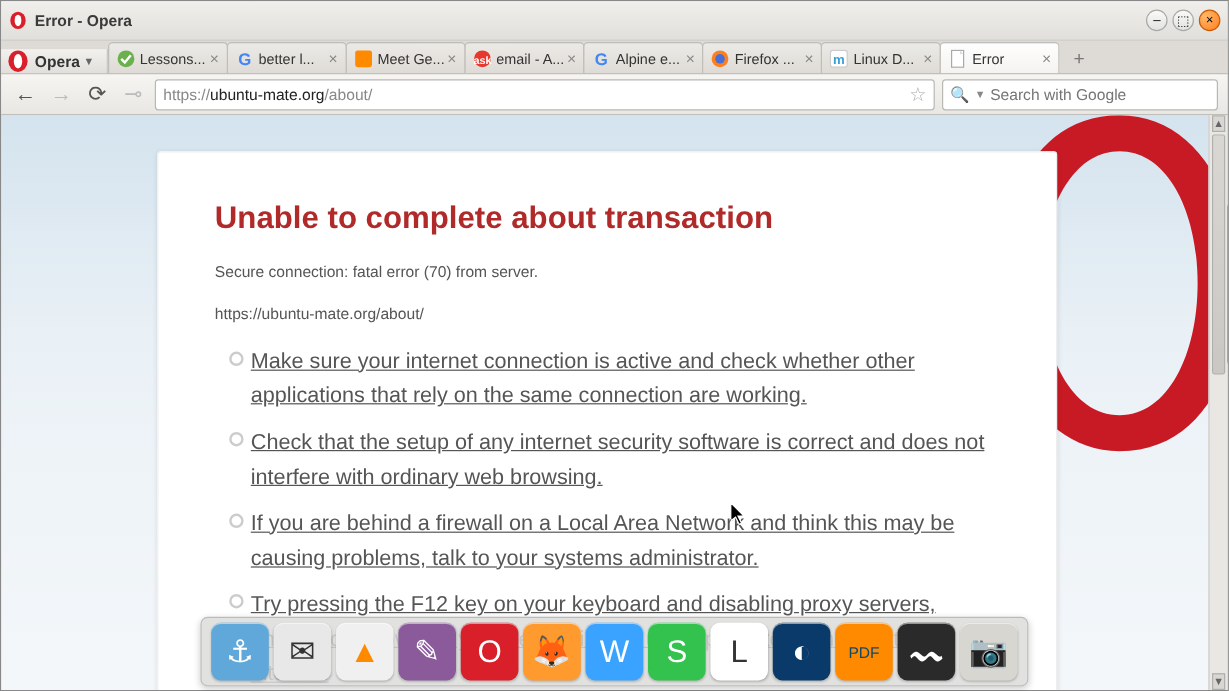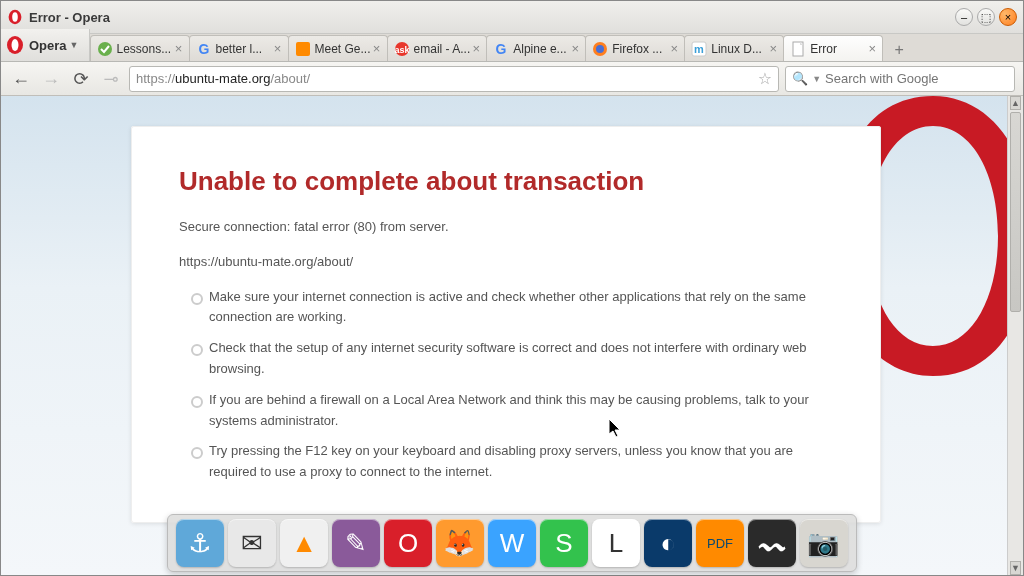--- a/index.html
+++ b/index.html
@@ -7,21 +7,21 @@
 
 .window { background: #e8e8e5; width: 100%; height: 100%; display: flex; flex-direction: column; border: 1px solid #888; }
 .titlebar { height: 26px; background: linear-gradient(to bottom, #f0efec, #e0dfdc); display: flex; align-items: center; padding: 16px 6px; border-bottom: 1px solid #c8c8c5; }
 .titlebar-icon { width: 16px; height: 16px; margin-right: 6px; }
 .titlebar-text { flex: 1; color: #3a3a3a; font-size: 13px; font-weight: bold; }
 .titlebar-controls { display: flex; gap: 4px; }
 .tc-btn { width: 18px; height: 18px; border-radius: 50%; border: 1px solid #aaa; display: flex; align-items: center; justify-content: center; font-size: 11px; background: linear-gradient(to bottom,#fafaf8,#e2e2df); cursor: pointer; }
 .tc-close { background: radial-gradient(circle at 30% 30%, #ffb86a, #ff7f1f); border-color: #cc5a00; }
 
 .tabstrip { height: 28px; background: #dedbd6; display: flex; align-items: flex-end; padding-left: 0; border-bottom: 1px solid #b8b8b4; }
-.opera-menu { display: flex; align-items: center; height: 32px; padding: 0 10px 0 4px; background: linear-gradient(to bottom,#f2f1ee,#e0dfdc); border-right: 1px solid #c8c8c5; cursor: pointer; }
+.opera-menu { display: flex; align-items: center; height: 20px; padding: 0 10px 0 4px; background: linear-gradient(to bottom,#f2f1ee,#e0dfdc); border-right: 1px solid #c8c8c5; cursor: pointer; }
 .opera-logo { width: 20px; height: 20px; margin-right: 4px; }
 .opera-menu-text { color: #333; font-weight: bold; font-size: 13px; }
 .opera-drop { font-size: 9px; color: #666; margin-left: 3px; }
 .tab { display: flex; align-items: center; height: 26px; padding: 0 4px 0 6px; background: linear-gradient(to bottom,#eceae6,#dedbd6); border: 1px solid #c0beb9; border-bottom: none; border-radius: 4px 4px 0 0; margin-right: -1px; max-width: 112px; min-width: 100px; cursor: pointer; position: relative; }
 .tab.active { background: linear-gradient(to bottom,#fefefe,#f4f3f0); z-index: 2; margin-top: 32px; }
 .tab-icon { width: 16px; height: 16px; flex-shrink: 0; margin-right: 4px; display:flex;align-items:center;justify-content:center; }
 .tab-label { flex: 1; white-space: nowrap; overflow: hidden; text-overflow: ellipsis; color: #333; font-size: 12px; }
 .tab-close { width: 12px; height: 12px; flex-shrink: 0; color: #888; font-size: 13px; line-height: 12px; text-align: center; cursor: pointer; }
 .tab-new { width: 26px; height: 22px; display:flex;align-items:center;justify-content:center; cursor:pointer; color:#777; font-size:16px; margin-left:4px; }
 
@@ -42,21 +42,21 @@
 .opera-swoosh { position:absolute; right:-40px; top:-10px; width:260px; height:300px; }
 .scroll { position:absolute; right:0; top:0; bottom:0; width:16px; background:#e8e7e4; border-left:1px solid #ccc; }
 .scroll-thumb { position:absolute; top:2px; left:2px; right:2px; height:200px; background:linear-gradient(to bottom,#d8d7d3,#c8c7c3); border:1px solid #b0afab; border-radius:2px; }
 .scroll-btn { position:absolute; left:2px; right:2px; height:14px; background:#d8d7d3; border:1px solid #b0afab; display:flex;align-items:center;justify-content:center; font-size:9px; color:#666; }
 
 .card { position:absolute; left:130px; top:30px; width:750px; background:#fff; border-radius:3px; box-shadow: 0 1px 4px rgba(0,0,0,0.1), inset 0 0 0 1px #eee; padding: 40px 48px 30px; }
 .card h1 { color:#b12a2a; font-size:26px; font-weight:bold; margin-bottom:20px; }
 .card p { color:#555; font-size:13px; line-height:1.6; margin-bottom:14px; }
 .card a { color:#1a6fb3; text-decoration:none; }
 .card ul { list-style:none; padding-left:12px; }
-.card li { color:#555; font-size:13px; line-height:1.6; margin-bottom:10px; padding-left:18px; position:relative; }
+.card li { color:#555; font-size:18px; line-height:1.6; margin-bottom:10px; padding-left:18px; position:relative;text-decoration:underline; }
 .card li::before { content:""; position:absolute; left:0; top:6px; width:8px; height:8px; border:2px solid #ccc; border-radius:50%; }
 
 .dock { position:absolute; left:50%; transform:translateX(-50%); bottom:4px; display:flex; gap:4px; padding:4px 8px; background:rgba(220,220,218,0.85); border:1px solid #bbb; border-radius:6px; box-shadow:0 2px 6px rgba(0,0,0,0.2); }
 .dock-item { width:48px; height:48px; border-radius:8px; display:flex; align-items:center; justify-content:center; font-size:26px; cursor:pointer; box-shadow: inset 0 1px 0 rgba(255,255,255,0.5), 0 1px 2px rgba(0,0,0,0.2); }
 
 .cursor { position:absolute; left:609px; top:419px; pointer-events:none; z-index:100; }
 </style>
 </head>
 <body>
 
@@ -182,21 +182,21 @@
   </div>
 
   <div class="viewport">
     <div class="page-bg"></div>
     <svg class="opera-swoosh" viewBox="0 0 260 300">
       <path d="M 130 10 C 60 10 30 80 30 150 C 30 230 70 290 130 290 C 200 290 230 220 230 150 C 230 70 190 10 130 10 Z M 130 40 C 170 40 195 90 195 150 C 195 210 170 260 130 260 C 90 260 65 210 65 150 C 65 90 90 40 130 40 Z" fill="#c81a24"></path>
     </svg>
 
     <div class="card">
       <h1>Unable to complete about transaction</h1>
-      <p>Secure connection: fatal error (80) from server.</p>
+      <p>Secure connection: fatal error (70) from server.</p>
       <p>https://ubuntu-mate.org/about/</p>
       <ul id="tips-list">
           <li>Make sure your internet connection is active and check whether other applications that rely on the same connection are working.</li>
           <li>Check that the setup of any internet security software is correct and does not interfere with ordinary web browsing.</li>
           <li>If you are behind a firewall on a Local Area Network and think this may be causing problems, talk to your systems administrator.</li>
           <li>Try pressing the F12 key on your keyboard and disabling proxy servers, unless you know that you are required to use a proxy to connect to the internet.</li>
         </ul>
     </div>
 
     <div class="scroll">

